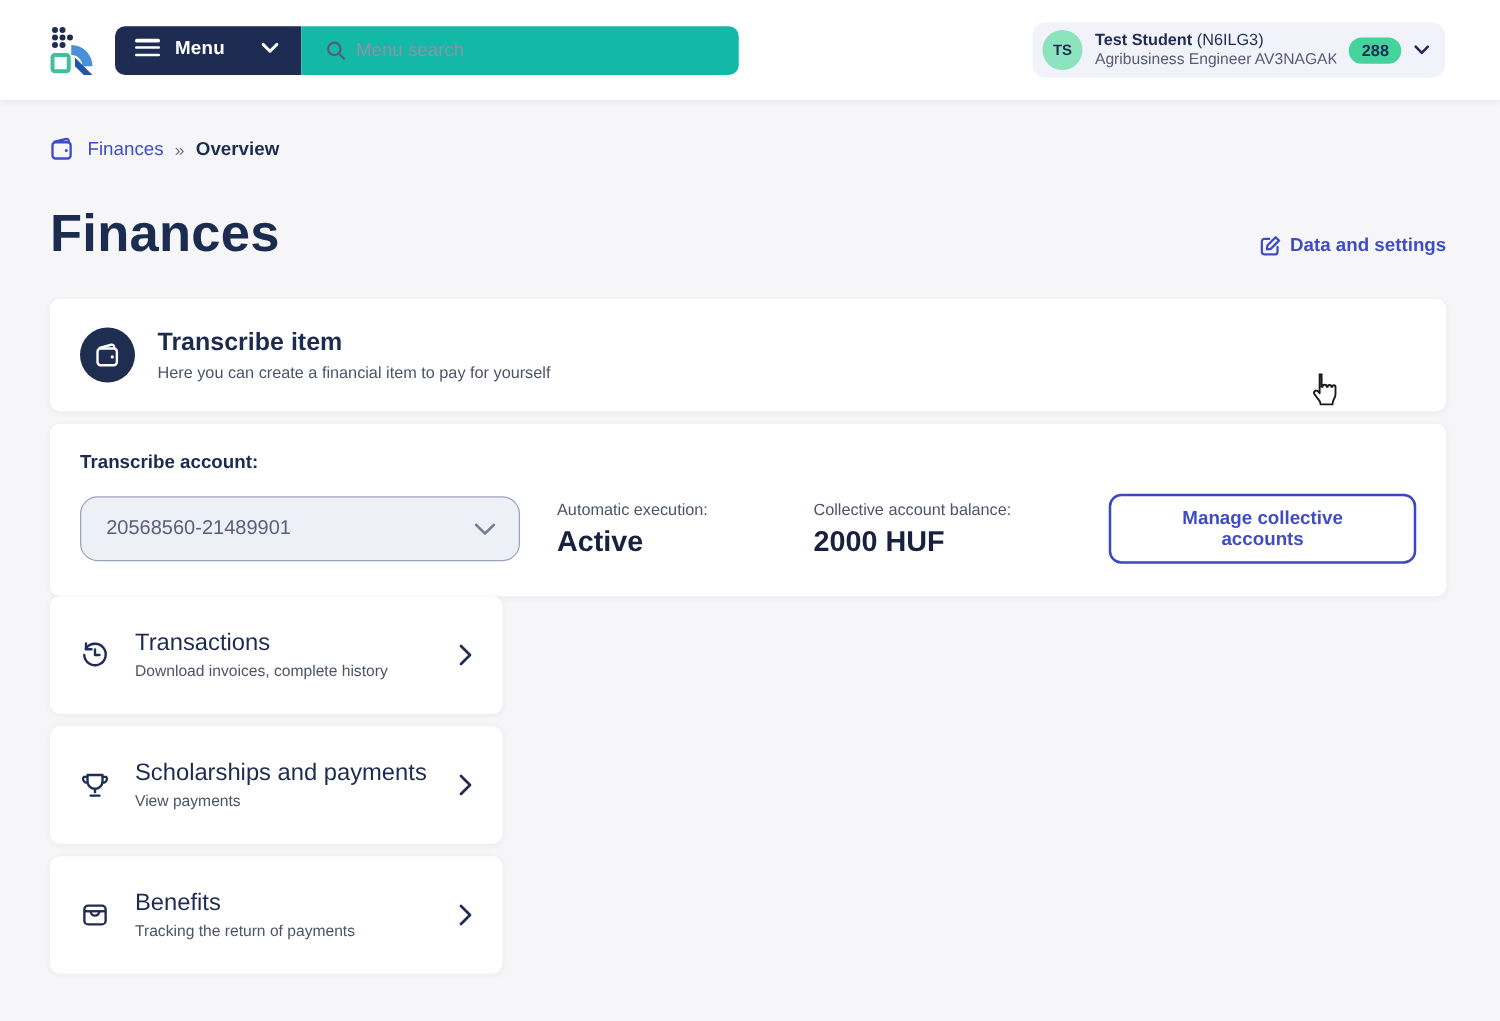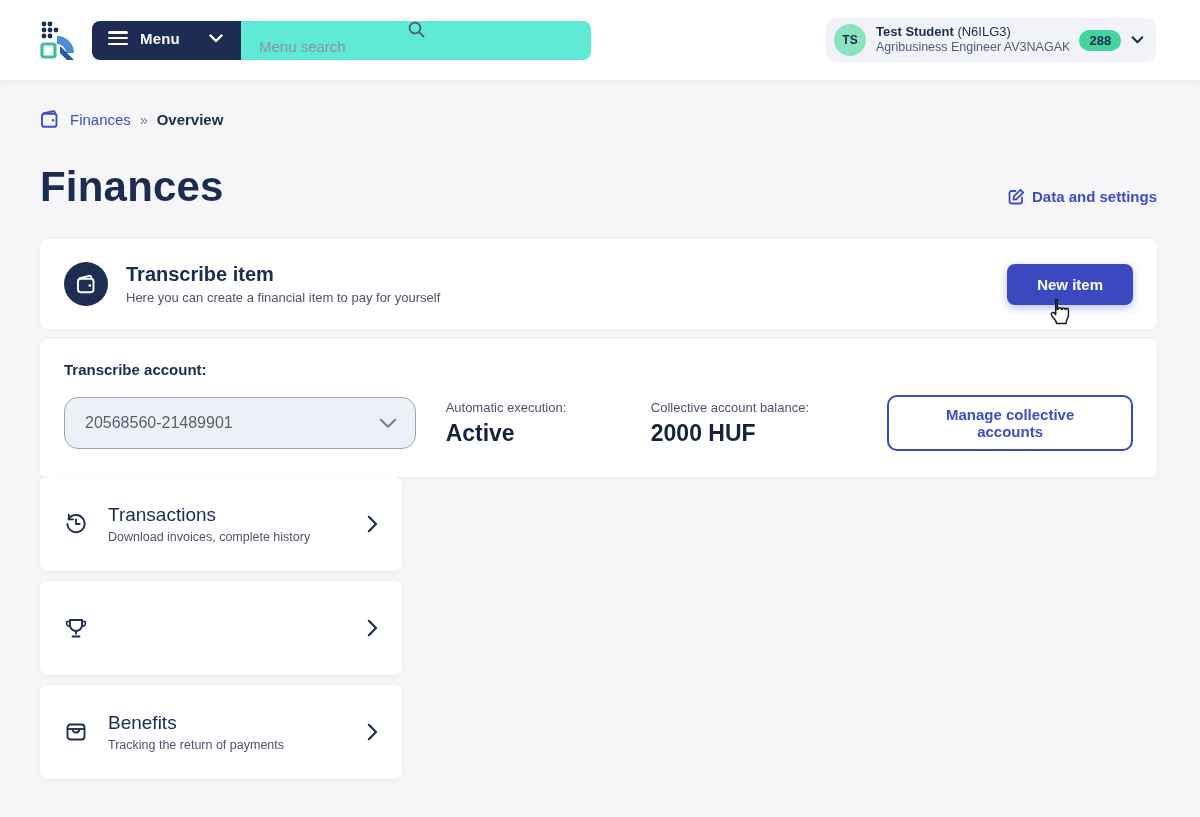--- a/index.html
+++ b/index.html
@@ -26,24 +26,24 @@
     display:flex; align-items:center;
     padding:0 18px 4px 16px;
     border-radius:8px 0 0 8px;
     width:149px; cursor:pointer;
   }
   .hamburger { width:20px; height:14px; display:flex; flex-direction:column; justify-content:space-between; margin-right:12px; }
   .hamburger span { display:block; height:2.5px; background:#fff; border-radius:2px; }
   .menu-btn .label { font-size:15px; font-weight:bold; letter-spacing:.2px; }
   .menu-btn .chev { margin-left:auto; }
   .search-box {
-    background:#5eead4; width:350px;
+    background:#14b8a6; width:350px;
     border-radius:0 8px 8px 0;
     display:flex; align-items:center;
-    padding:0 14px; color:#8d93a8;flex-direction:column;
+    padding:0 20px; color:#8d93a8;
   }
   .search-box input {
     border:none; outline:none; background:transparent;
     font-family:inherit; font-size:15px; color:#4c5468;
     width:100%; margin-left:8px;
   }
   .search-box input::placeholder { color:#8d93a8; }
 
   .user-chip {
     margin-left:auto; background:#f1f2fa;
@@ -225,21 +225,20 @@
       <svg width="22" height="20" viewBox="0 0 22 20">
           <path d="M4 4.5 L14 1.8 C15.2 1.5 16.3 2.3 16.3 3.6 L16.3 5" fill="none" stroke="#ffffff" stroke-width="1.9" stroke-linejoin="round"></path>
           <rect x="3" y="4.8" width="15.5" height="13.4" rx="2.6" fill="none" stroke="#ffffff" stroke-width="1.9"></rect>
           <circle cx="14.8" cy="11.5" r="1.3" fill="#ffffff"></circle>
         </svg>
     </div>
     <div class="transcribe-text">
       <div class="t-title">Transcribe item</div>
       <div class="t-sub">Here you can create a financial item to pay for yourself</div>
     </div>
-    <button class="new-item-btn">New item</button>
   </section>
 
   <section class="card account-card">
     <div class="account-label">Transcribe account:</div>
     <div class="account-row">
       <div class="account-select">
         <span class="sel-value">20568560-21489901</span>
         <svg class="chev" width="18" height="11" viewBox="0 0 18 11">
             <path d="M1.8 1.8 L9 8.8 L16.2 1.8" fill="none" stroke="#767e95" stroke-width="2" stroke-linecap="round" stroke-linejoin="round"></path>
           </svg>
@@ -276,20 +275,24 @@
   <section class="card nav-card">
     <span class="nav-icon">
       <svg width="24" height="24" viewBox="0 0 24 24">
           <path d="M6 4 L18 4 L18 9 A 6 6 0 0 1 6 9 Z" fill="none" stroke="#1f2d54" stroke-width="1.9" stroke-linejoin="round"></path>
           <path d="M6 5.5 L3 5.5 A 3 3 0 0 0 6.5 10" fill="none" stroke="#1f2d54" stroke-width="1.7"></path>
           <path d="M18 5.5 L21 5.5 A 3 3 0 0 1 17.5 10" fill="none" stroke="#1f2d54" stroke-width="1.7"></path>
           <path d="M12 15 L12 18.5" stroke="#1f2d54" stroke-width="1.9"></path>
           <path d="M8.5 20.5 L15.5 20.5" stroke="#1f2d54" stroke-width="1.9" stroke-linecap="round"></path>
         </svg>
     </span>
+    <div class="nav-text">
+      <div class="n-title">Scholarships and payments</div>
+      <div class="n-sub">View payments</div>
+    </div>
     <svg class="nav-chevron" width="11" height="18" viewBox="0 0 11 18">
         <path d="M1.8 1.8 L9 9 L1.8 16.2" fill="none" stroke="#1f2d54" stroke-width="2.2" stroke-linecap="round" stroke-linejoin="round"></path>
       </svg>
   </section>
 
   <section class="card nav-card">
     <span class="nav-icon">
       <svg width="24" height="24" viewBox="0 0 24 24">
           <rect x="3.5" y="4.5" width="17" height="15" rx="3" fill="none" stroke="#1f2d54" stroke-width="1.9"></rect>
           <path d="M3.5 9 L20.5 9" stroke="#1f2d54" stroke-width="1.9"></path>

